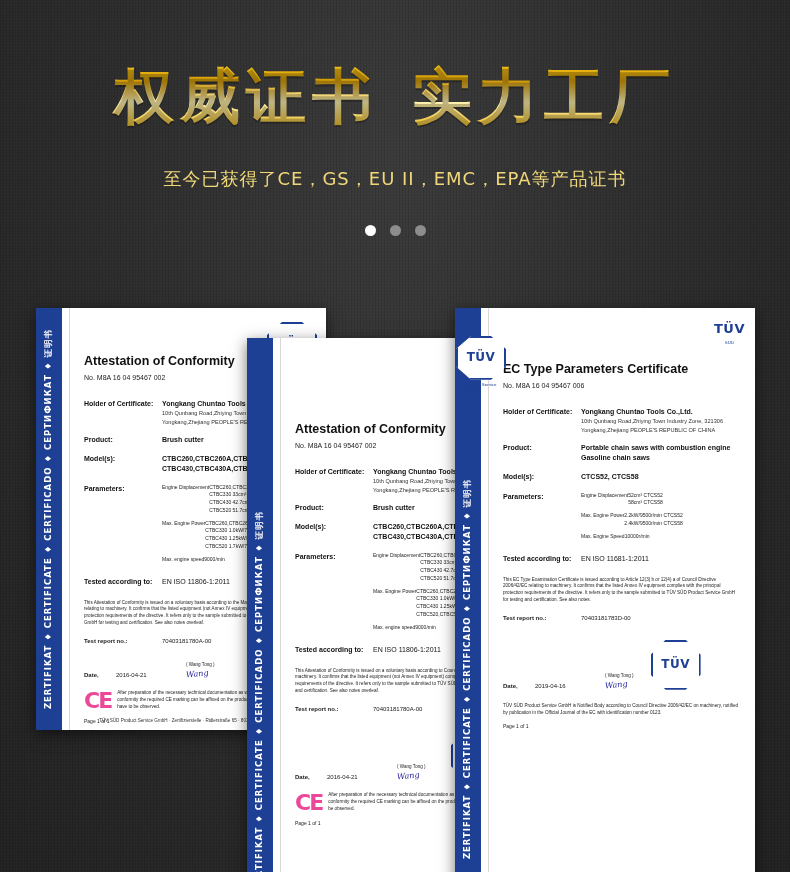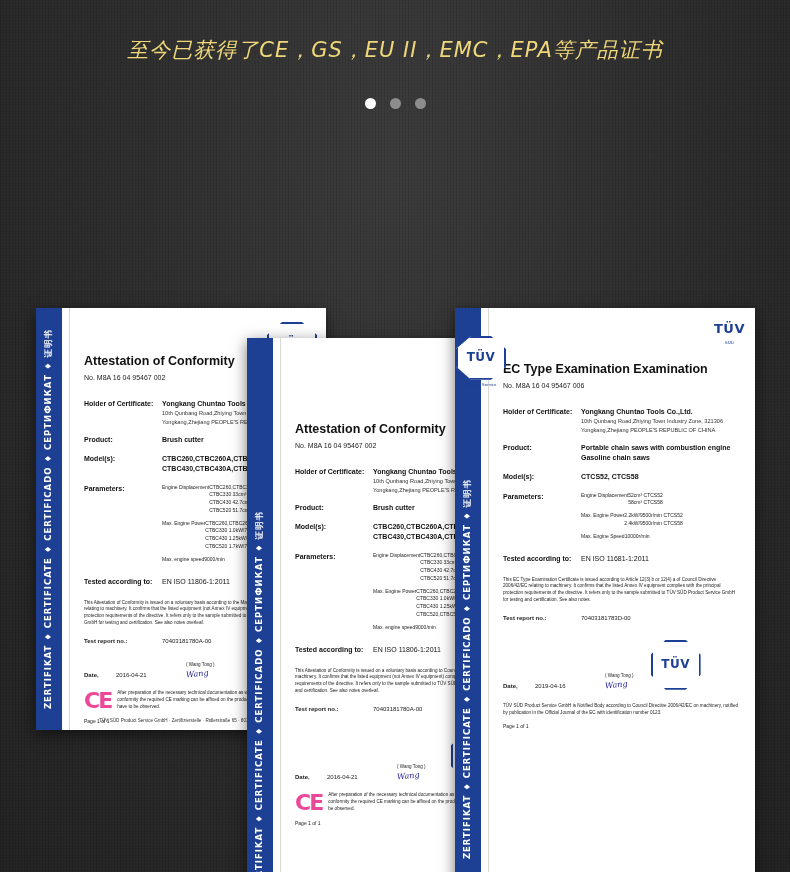--- a/index.html
+++ b/index.html
@@ -46,25 +46,24 @@
     text-shadow: 0 2px 0 rgba(0,0,0,0.25);
     font-family: "DejaVu Sans", "Liberation Sans", sans-serif;
   }
   .hero-title .gap {
     display: inline-block;
     width: 34px;
   }
 
   .hero-sub {
     margin: 36px 0 0 0;
-    font-size: 21px;
+    font-size: 18px;
     color: #f0d87a;
     letter-spacing: 1px;
     font-family: "DejaVu Sans", "Liberation Sans", sans-serif;
-    font-style: italic;
   }
 
   .dots {
     margin-top: 34px;
     display: flex;
     justify-content: center;
     gap: 14px;
   }
   .dot {
     width: 11px;
@@ -297,20 +296,21 @@
     font-size: 4.4px;
     margin-top: 1px;
   }
 </style>
 </head>
 <body>
 
 <div class="bg-texture"></div>
 
 <div class="hero">
+  <h1 class="hero-title"><span>权威证书</span><span class="gap"></span><span>实力工厂</span></h1>
   <p class="hero-sub">至今已获得了CE，GS，EU II，EMC，EPA等产品证书</p>
   <div class="dots">
     <span class="dot active"></span>
     <span class="dot"></span>
     <span class="dot"></span>
   </div>
 </div>
 
 <div class="gallery">
 
@@ -510,21 +510,21 @@
         <div class="corner-tuv">
           <div class="mark">TÜV</div>
           <div class="sub">SÜD</div>
         </div>
 
         <div class="tuv-seal" style="left:-34px; top:28px;">
           <div class="tuv-octagon">TÜV</div>
           <div class="tuv-caption">Product Service</div>
         </div>
 
-        <div class="cert-title">EC Type Examination Examination</div>
+        <div class="cert-title">EC Type Parameters Certificate</div>
         <div class="cert-no">No.  M8A 16 04 95467 006</div>
 
         <div class="row">
           <div class="lbl">Holder of Certificate:</div>
           <div class="val bold">
             <span>Yongkang Chuntao Tools Co.,Ltd.</span>
             <span class="small">10th Qunbang Road,Zhiying Town Industry Zone,
 321306 Yongkang,Zhejiang
 PEOPLE'S REPUBLIC OF CHINA</span>
           </div>

